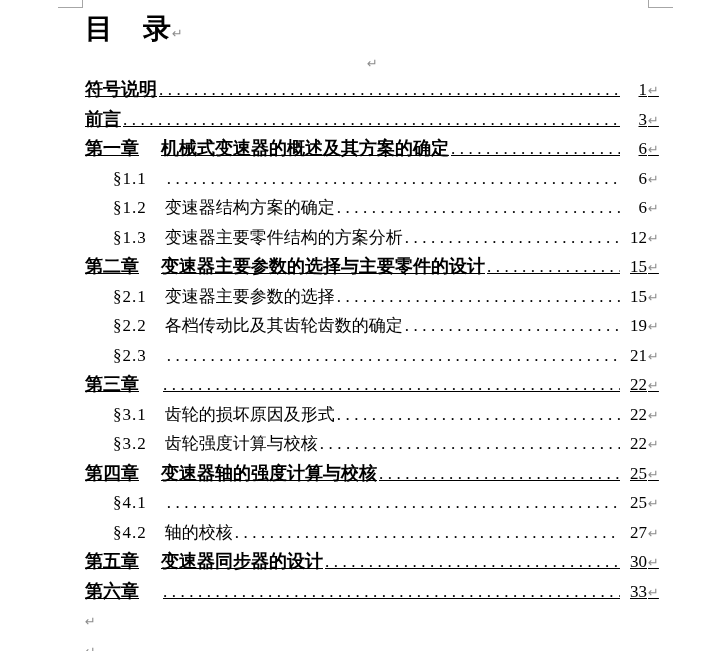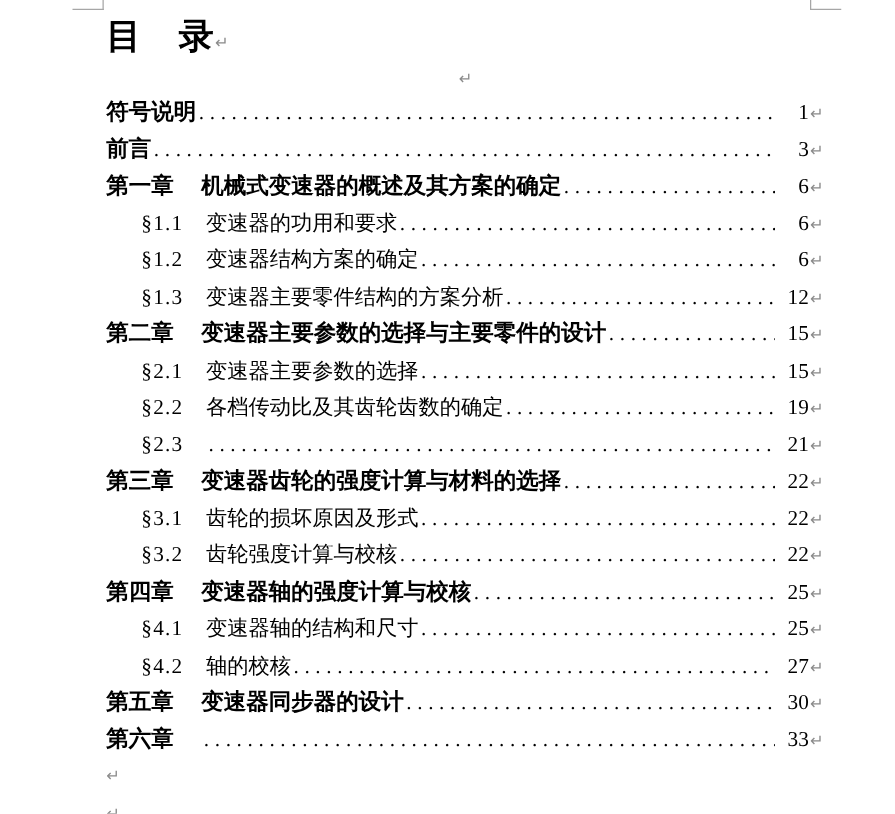--- a/index.html
+++ b/index.html
@@ -22,21 +22,21 @@
   }
   .pmark{
     color:#8c8c8c;font-size:13px;font-weight:normal;letter-spacing:0;
     font-family:"DejaVu Sans",sans-serif;
   }
   .empty-center{height:25px;line-height:25px;text-align:center;}
 
   .toc{width:100%;}
   .toc-row{display:flex;align-items:baseline;height:29.5px;white-space:nowrap;}
   .toc-row > *{line-height:29.5px;}
-  .toc-row.chapter{font-weight:bold;font-size:18px;font-family:"Liberation Sans",sans-serif;}
+  .toc-row.chapter{font-weight:bold;font-size:18px;font-family:"Liberation Sans",sans-serif;text-decoration:underline;}
   .toc-row.section{font-weight:normal;font-size:17px;font-family:"Liberation Serif",serif;padding-left:28px;}
   .chapter .prefix{margin-right:22px;flex:none;}
   .section .prefix{margin-right:18px;letter-spacing:1px;flex:none;}
   .label{flex:none;}
   .leader{
     flex:1 1 auto;overflow:hidden;margin:0 5px 0 2px;
     font-family:"Liberation Serif",serif;font-size:17px;font-weight:normal;
     letter-spacing:4.5px;color:#000;
   }
   .page{
@@ -74,21 +74,20 @@
       </div>
       <div class="toc-row chapter">
         <span class="prefix">第一章</span>
         <span class="label">机械式变速器的概述及其方案的确定</span>
         <span class="leader">......................................................................................................................................................</span>
         <span class="page">6</span>
         <span class="pmark">↵</span>
       </div>
       <div class="toc-row section">
         <span class="prefix">§1.1</span>
-        <span class="label">变速器的功用和要求</span>
         <span class="leader">......................................................................................................................................................</span>
         <span class="page">6</span>
         <span class="pmark">↵</span>
       </div>
       <div class="toc-row section">
         <span class="prefix">§1.2</span>
         <span class="label">变速器结构方案的确定</span>
         <span class="leader">......................................................................................................................................................</span>
         <span class="page">6</span>
         <span class="pmark">↵</span>
@@ -122,21 +121,20 @@
         <span class="pmark">↵</span>
       </div>
       <div class="toc-row section">
         <span class="prefix">§2.3</span>
         <span class="leader">......................................................................................................................................................</span>
         <span class="page">21</span>
         <span class="pmark">↵</span>
       </div>
       <div class="toc-row chapter">
         <span class="prefix">第三章</span>
-        <span class="label">变速器齿轮的强度计算与材料的选择</span>
         <span class="leader">......................................................................................................................................................</span>
         <span class="page">22</span>
         <span class="pmark">↵</span>
       </div>
       <div class="toc-row section">
         <span class="prefix">§3.1</span>
         <span class="label">齿轮的损坏原因及形式</span>
         <span class="leader">......................................................................................................................................................</span>
         <span class="page">22</span>
         <span class="pmark">↵</span>
@@ -150,21 +148,20 @@
       </div>
       <div class="toc-row chapter">
         <span class="prefix">第四章</span>
         <span class="label">变速器轴的强度计算与校核</span>
         <span class="leader">......................................................................................................................................................</span>
         <span class="page">25</span>
         <span class="pmark">↵</span>
       </div>
       <div class="toc-row section">
         <span class="prefix">§4.1</span>
-        <span class="label">变速器轴的结构和尺寸</span>
         <span class="leader">......................................................................................................................................................</span>
         <span class="page">25</span>
         <span class="pmark">↵</span>
       </div>
       <div class="toc-row section">
         <span class="prefix">§4.2</span>
         <span class="label">轴的校核</span>
         <span class="leader">......................................................................................................................................................</span>
         <span class="page">27</span>
         <span class="pmark">↵</span>

